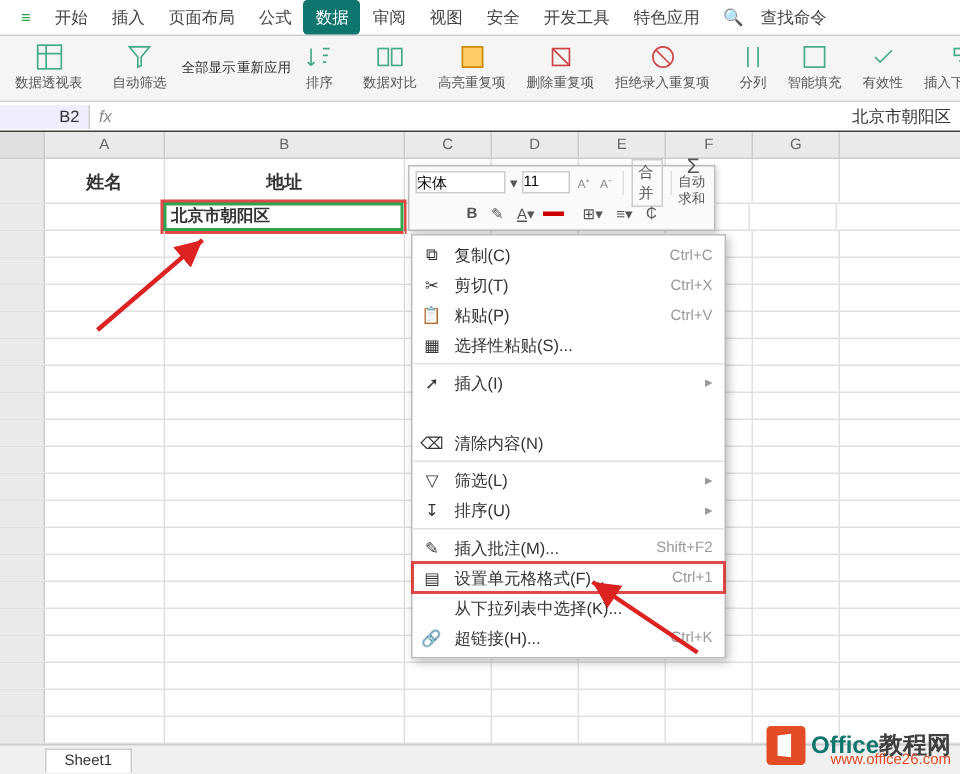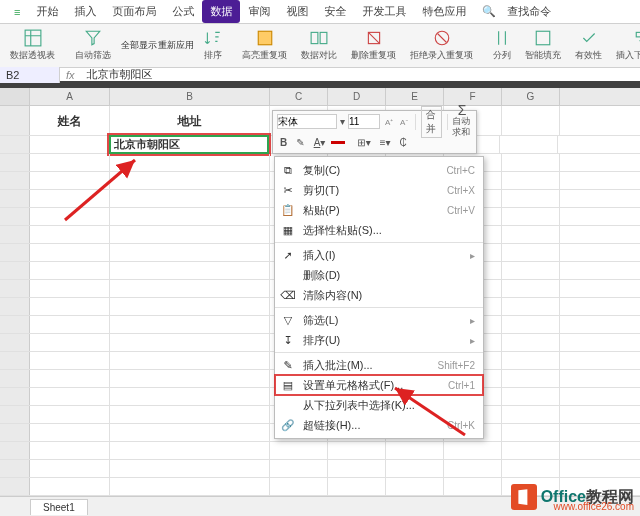--- a/index.html
+++ b/index.html
@@ -1,42 +1,42 @@
 <!DOCTYPE html>
 <html><head>
 <meta charset="utf-8">
 <style>
   * { margin:0; padding:0; box-sizing:border-box; }
   body { width:640px; height:516px; background:#fff; font-family:"Microsoft YaHei",Arial,sans-serif; font-size:11px; color:#333; position:relative; overflow:hidden; }
   .ribbon-tabs { display:flex; align-items:center; height:24px; background:#fff; border-bottom:1px solid #d0d0d0; padding-left:6px; }
   .ribbon-tabs span { padding:4px 8px; font-size:11px; color:#444; }
-  .ribbon-tabs .active { background:#4c1d95; color:#fff; border-radius:3px;text-align:center; }
+  .ribbon-tabs .active { background:#0f766e; color:#fff; border-radius:3px;text-align:center; }
   .ribbon { display:flex; align-items:center; height:44px; background:#f5f5f5; border-bottom:1px solid #d0d0d0; padding:2px 6px; gap:6px; overflow:hidden; white-space:nowrap; }
   .rbtn { display:flex; flex-direction:column; align-items:center; font-size:9px; color:#555; gap:2px; padding:2px 4px; }
   .rbtn svg { width:18px; height:18px; }
   .rsep { width:1px; height:34px; background:#d0d0d0; }
-  .namebox-row { display:flex; align-items:center; height:20px; border-bottom:7px solid #404040; background:#fff; }
+  .namebox-row { display:flex; align-items:center; height:20px; border-bottom:1px solid #404040; background:#fff;text-align:right; }
   .namebox { width:60px; border-right:1px solid #d0d0d0; padding:2px 6px; font-size:11px; background:#eef; }
   .fx { padding:0 6px; font-style:italic; color:#888; }
   .fxinput { flex:1; padding:2px 6px; font-size:11px; }
   .sheet { position:relative; }
   .colheads { display:flex; height:18px; background:#eaeaea; border-bottom:1px solid #ccc; }
   .corner { width:30px; border-right:1px solid #ccc; background:#e0e0e0; }
   .colh { text-align:center; font-size:10px; color:#666; border-right:1px solid #ccc; line-height:18px; }
   .colA{width:80px}.colB{width:160px}.colC{width:58px}.colD{width:58px}.colE{width:58px}.colF{width:58px}.colG{width:58px}
   .rows { }
   .row { display:flex; height:18px; border-bottom:1px solid #e0e0e0;font-weight:bold; }
   .row.tall { height:30px; }
   .rowh { width:30px; text-align:center; font-size:10px; color:#666; background:#eaeaea; border-right:1px solid #ccc; line-height:18px; }
   .cell { border-right:1px solid #e0e0e0; padding:2px 4px; font-size:11px; overflow:hidden; }
   .hdrcell { text-align:center; font-size:12px; line-height:26px; }
   .sel { border:2px solid #2ea44f; margin:-1px; font-size:11px; padding:0 3px; line-height:15px;
          box-shadow:0 0 0 2px rgba(220,40,40,0.85); }
   
-  .mini { position:absolute; left:272px; top:110px; width:205px; height:44px; background:#fafafa; border:1px solid #bcbcbc; box-shadow:1px 1px 4px rgba(0,0,0,0.2); display:flex; flex-direction:column; }
+  .mini { position:absolute; left:272px; top:110px; width:205px; height:44px; background:#fafafa; border:1px solid #bcbcbc; box-shadow:1px 1px 4px rgba(0,0,0,0.2); display:flex; flex-direction:column;align-items:center; }
   .mini-row { display:flex; align-items:center; height:21px; padding:0 4px; gap:3px; font-size:10px; color:#555; }
   .mini-row .sepv{width:1px;height:16px;background:#ddd;margin:0 2px}
   .mini input { width:60px; height:15px; font-size:10px; border:1px solid #ccc; }
   .mini .num{width:32px}
   .mbtn{font-size:10px;padding:1px 3px;border:0;background:none;color:#555}
   .stepbtn{font-size:8px;padding:0 2px;color:#888}
   .colorstrip{display:inline-block;width:14px;height:3px;background:#c00;margin-right:6px}
   .autosum{font-size:9px;display:flex;flex-direction:column;align-items:center;line-height:11px}
   
   .ctx { position:absolute; left:274px; top:156px; width:210px; background:#fff; border:1px solid #bcbcbc; box-shadow:2px 2px 6px rgba(0,0,0,0.25); padding:3px 0; }
@@ -97,30 +97,30 @@
   </div>
   <div class="rbtn">
       <svg viewBox="0 0 16 16">
         <path d="M3 3v10m0 0l-2-2m2 2l2-2M10 3h4M10 7h3M10 11h2" stroke="#4a8" fill="none"></path>
       </svg>
       <span>排序</span>
     </div>
   <div class="rsep"></div>
   <div class="rbtn">
       <svg viewBox="0 0 16 16">
-        <rect x="2" y="2" width="12" height="12" fill="#fc6" stroke="#c80"></rect>
-      </svg>
-      <span>高亮重复项</span>
-    </div>
-  <div class="rbtn">
-      <svg viewBox="0 0 16 16">
         <rect x="1" y="3" width="6" height="10" fill="none" stroke="#4a8"></rect>
         <rect x="9" y="3" width="6" height="10" fill="none" stroke="#4a8"></rect>
       </svg>
       <span>数据对比</span>
+    </div>
+  <div class="rbtn">
+      <svg viewBox="0 0 16 16">
+        <rect x="2" y="2" width="12" height="12" fill="#fc6" stroke="#c80"></rect>
+      </svg>
+      <span>高亮重复项</span>
     </div>
   <div class="rbtn">
       <svg viewBox="0 0 16 16">
         <rect x="3" y="3" width="10" height="10" fill="none" stroke="#c44"></rect>
         <path d="M3 3l10 10" stroke="#c44"></path>
       </svg>
       <span>删除重复项</span>
     </div>
   <div class="rbtn">
       <svg viewBox="0 0 16 16">
@@ -441,21 +441,20 @@
       <span class="lbl">选择性粘贴(S)...</span>
     </div>
   <hr>
   <div class="mi">
       <span class="ic">➚</span>
       <span class="lbl">插入(I)</span>
       <span class="sc">▸</span>
     </div>
   <div class="mi">
       <span class="ic"></span>
-      <span class="lbl">删除(D)</span>
     </div>
   <div class="mi">
       <span class="ic">⌫</span>
       <span class="lbl">清除内容(N)</span>
     </div>
   <hr>
   <div class="mi">
       <span class="ic">▽</span>
       <span class="lbl">筛选(L)</span>
       <span class="sc">▸</span>

